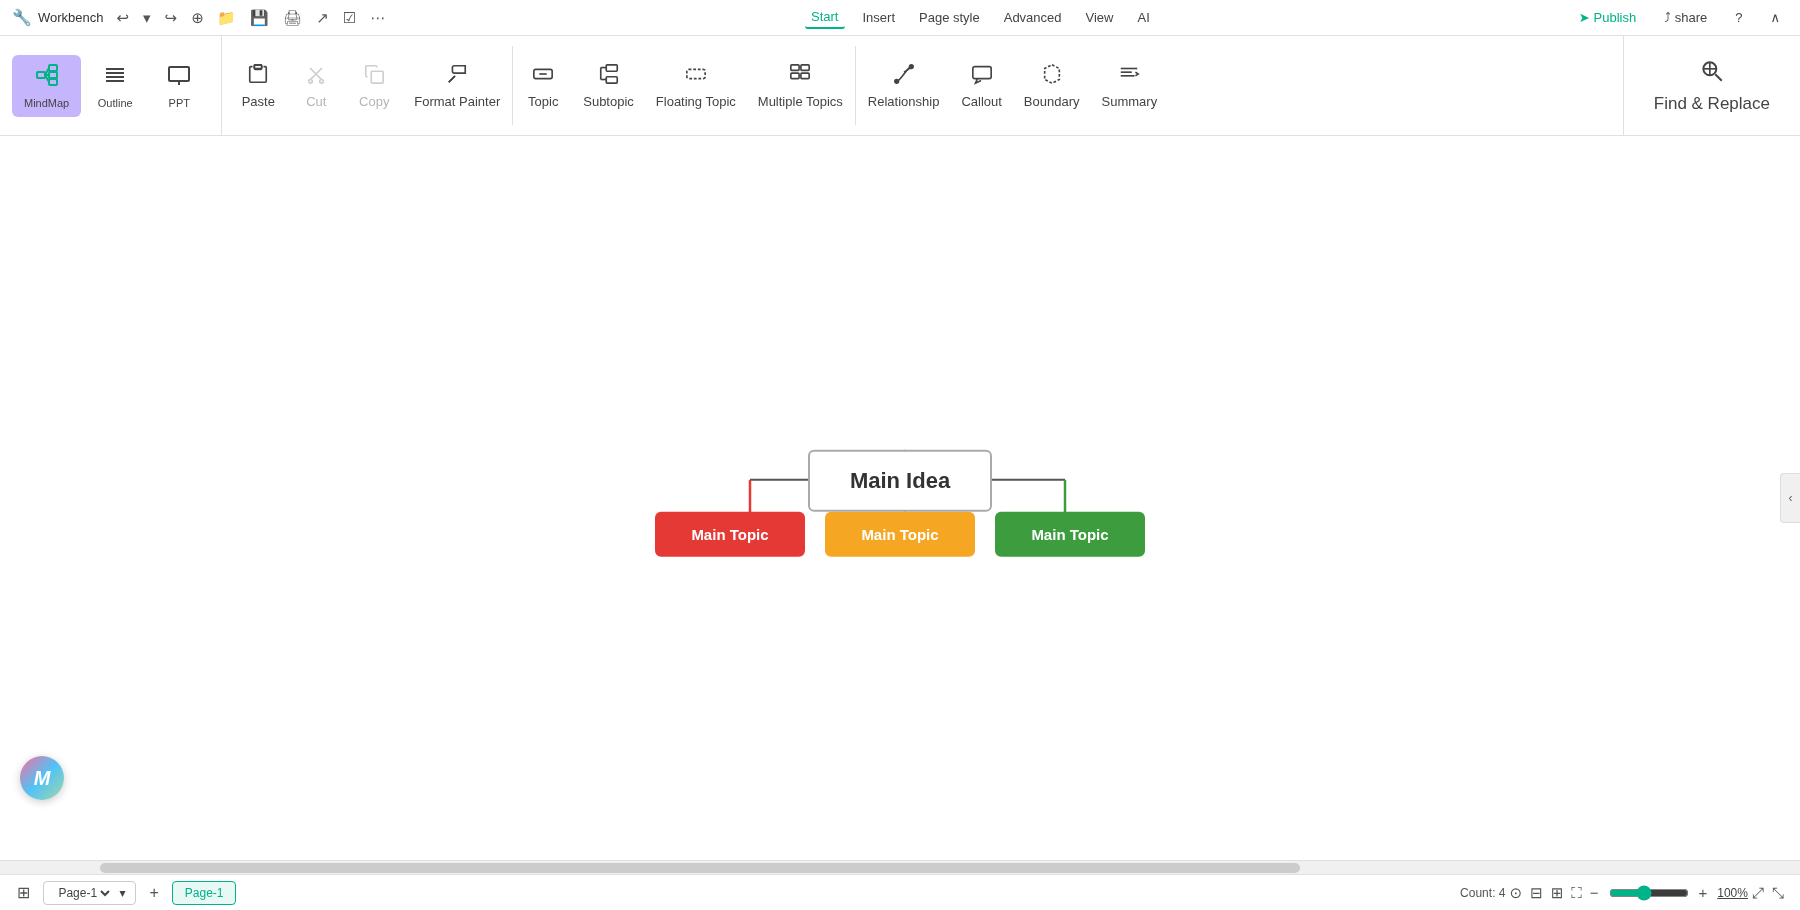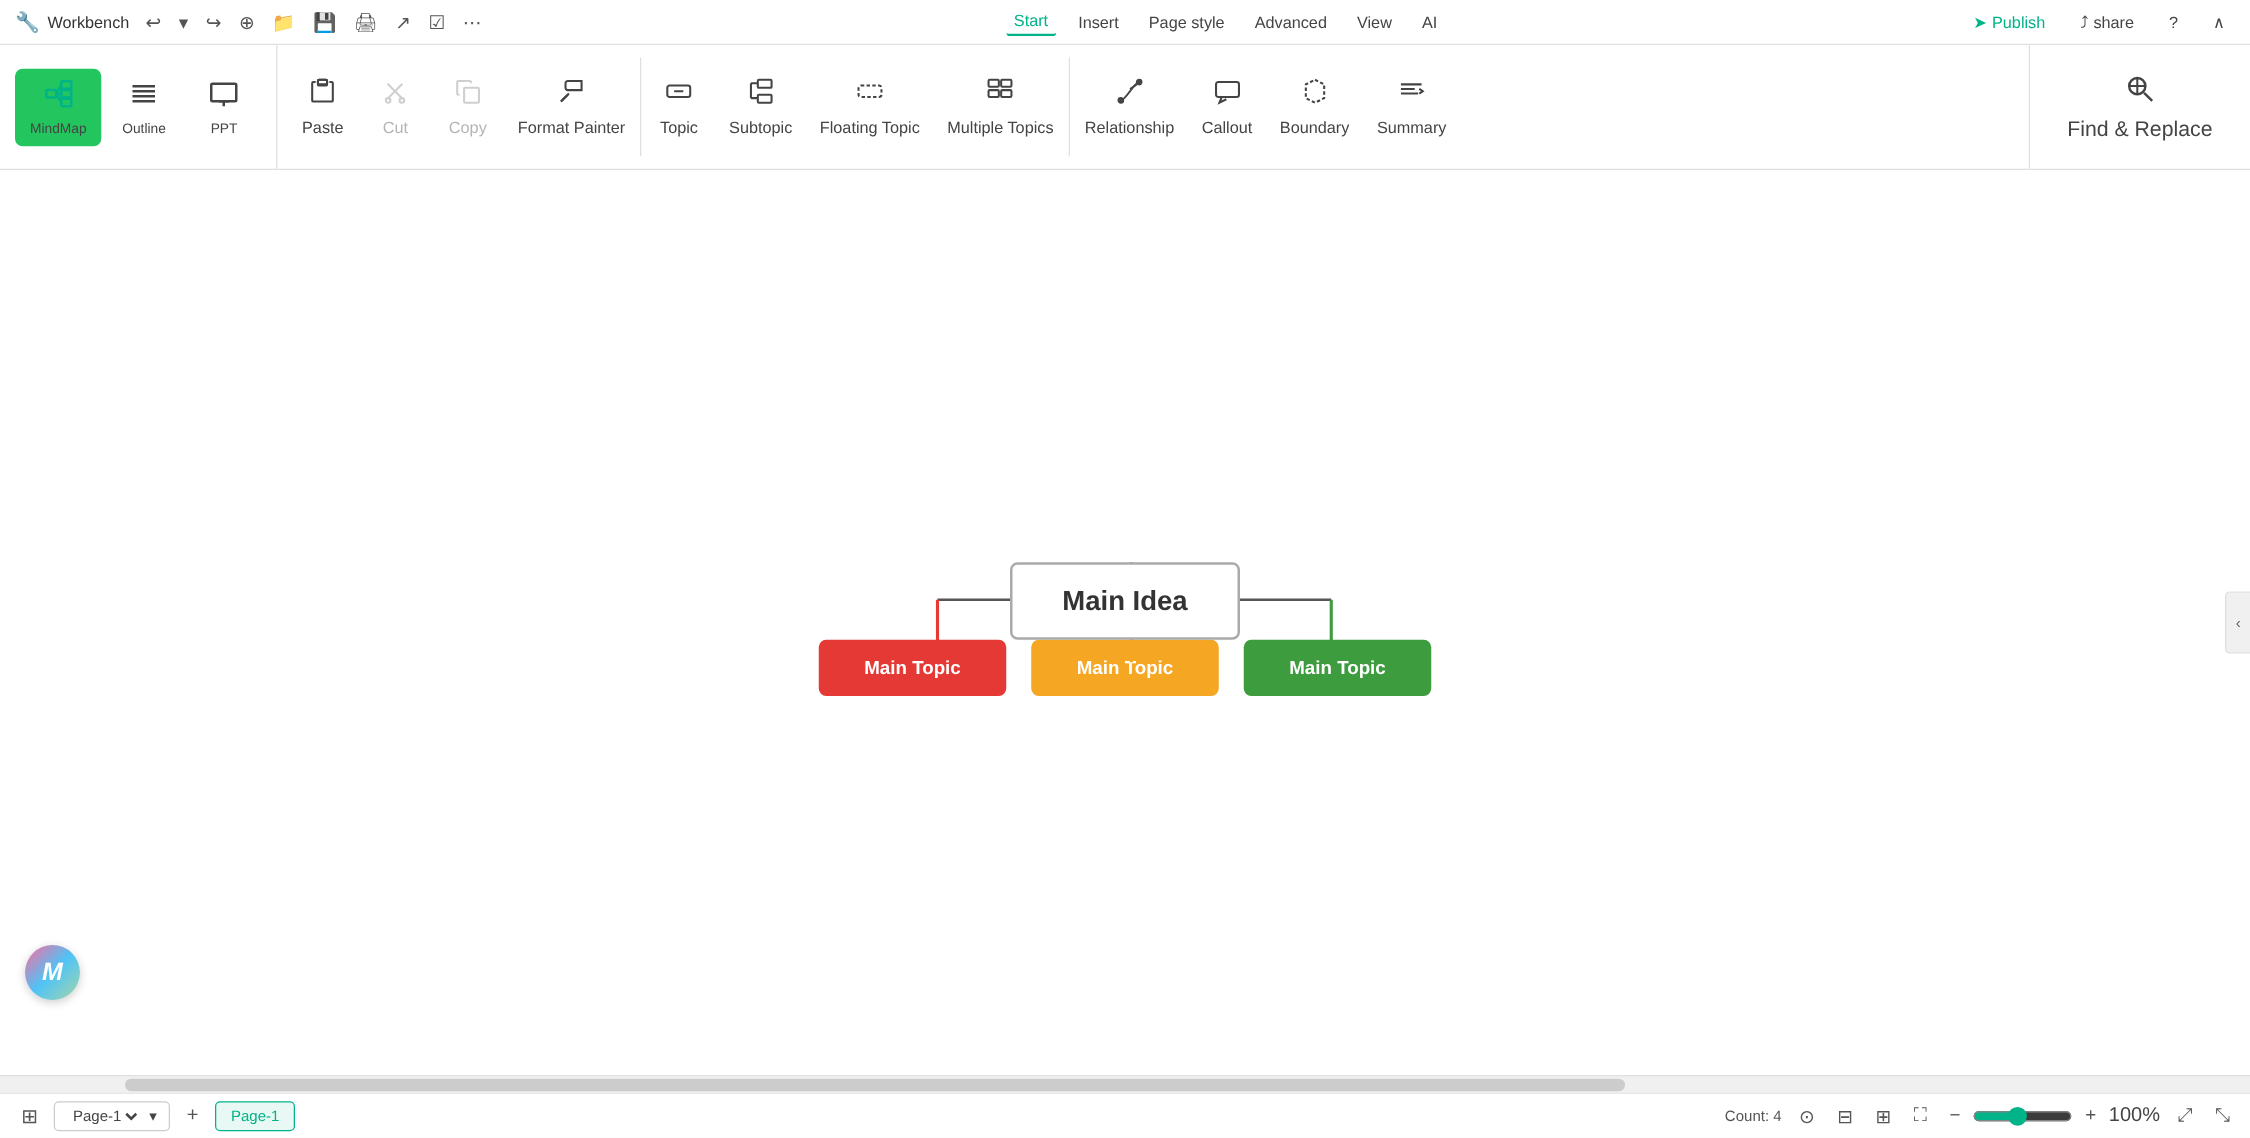--- a/index.html
+++ b/index.html
@@ -58,21 +58,21 @@
       display: flex;
       flex-direction: column;
       align-items: center;
       justify-content: center;
       padding: 8px 12px;
       cursor: pointer;
       border-radius: 6px;
       gap: 4px;
       min-width: 60px;
     }
-    .toolbar-item.active { background: #22c55e; }
+    .toolbar-item.active { background: #c4b5fd; }
     .toolbar-item-icon { font-size: 22px; color: #444; }
     .toolbar-item-icon.green { color: #00b388; }
     .toolbar-item-label { font-size: 11px; color: #444; white-space: nowrap; }
     .toolbar-divider {
       width: 1px; background: #e0e0e0; margin: 10px 0; align-self: stretch;
     }
     .toolbar-group-main {
       display: flex;
       align-items: center;
       padding: 0 8px;
@@ -236,25 +236,25 @@
       display: flex; align-items: center; gap: 6px; padding: 3px 10px;
       border-radius: 4px; border: 1px solid #ccc; font-size: 12px; color: #444; cursor: pointer;
       background: #fff;
     }
     .page-tab select { border: none; outline: none; font-size: 12px; color: #444; background: transparent; cursor: pointer; }
     .page-tab-add { font-size: 18px; color: #666; background: none; border: none; cursor: pointer; padding: 2px 6px; }
     .active-page-tab {
       background: #e8f8f4; border: 1px solid #00b388; color: #00b388; padding: 4px 12px; border-radius: 4px; font-size: 12px; cursor: pointer;
     }
     .status-bar-spacer { flex: 1; }
-    .status-bar-right { display: flex; align-items: center; gap: 10px; font-size: 12px; color: #555; }
+    .status-bar-right { display: flex; align-items: center; font-size: 12px; color: #555; }
     .status-bar-right button { background: none; border: none; cursor: pointer; font-size: 15px; color: #555; padding: 2px 4px; }
     .zoom-control { display: flex; align-items: center; gap: 6px; }
     .zoom-slider { width: 80px; accent-color: #00b388; }
-    .zoom-percent { font-size: 16px; color: #444; }
+    .zoom-percent { font-size: 12px; color: #444; text-decoration: underline; }
 
     
     .logo-watermark {
       position: absolute;
       bottom: 60px;
       left: 20px;
       width: 44px;
       height: 44px;
       border-radius: 50%;
       background: linear-gradient(135deg, #ff6b9d, #4fc3f7, #a5d6a7);

